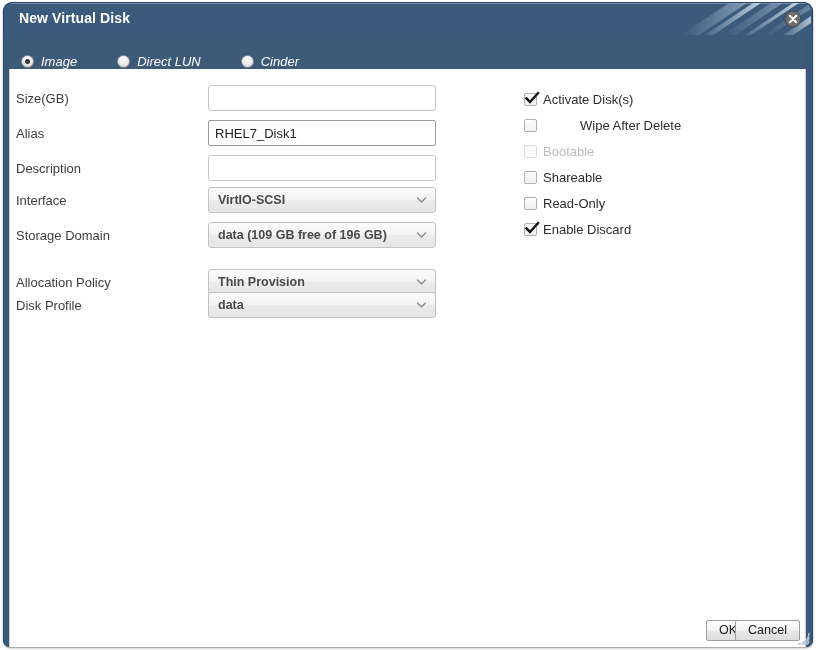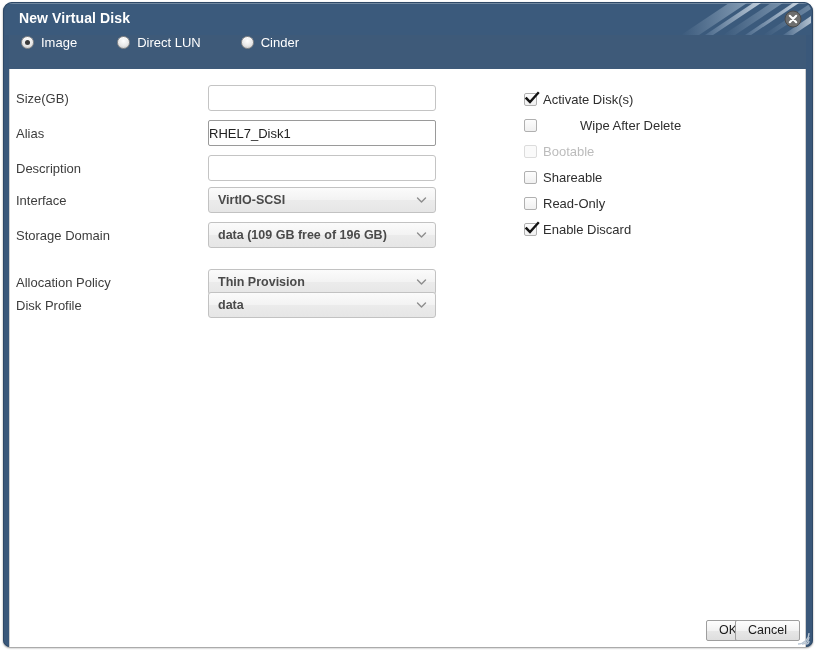--- a/index.html
+++ b/index.html
@@ -62,21 +62,21 @@
   }
   .tabband-wrap {
     position: absolute;
     left: 6px; top: 33px;
     width: 797px; height: 34px;
     background: #3e5a79;
   }
   .radio-row {
     position: absolute;
     left: 12px; top: 0; height: 34px;
-    display: flex; align-items: flex-start;
+    display: flex; align-items: flex-end; font-style: italic;
   }
   .radio-item {
     display: flex; align-items: center;
     cursor: pointer;
     margin-right: 40px;
   }
   .radio-mark {
     width: 13px; height: 13px;
     border-radius: 50%;
     background: radial-gradient(circle at 50% 35%, #ffffff 0%, #e8e8e8 55%, #bdbdbd 100%);
@@ -138,21 +138,21 @@
   }
 
   input.txt {
     width: 228px; height: 26px;
     border: 1px solid #c4c4c4;
     border-radius: 3px;
     background: #ffffff;
     font-family: "Liberation Sans", sans-serif;
     font-size: 13px;
     color: #222;
-    padding: 0 0;
+    padding: 0 6px;
     outline: none;
   }
   input.txt.focused {
     border: 1px solid #9a9a9a;
     border-radius: 2px;
   }
 
   .sel {
     position: relative;
     width: 228px; height: 26px;

